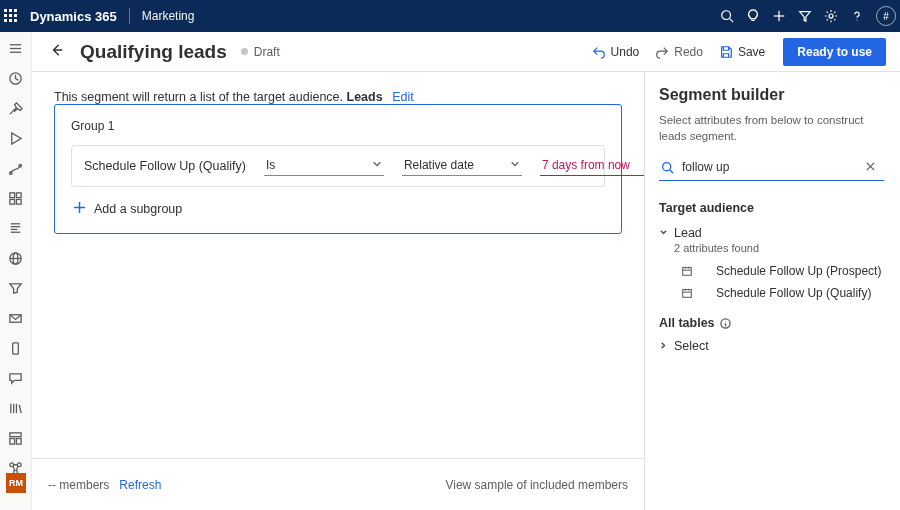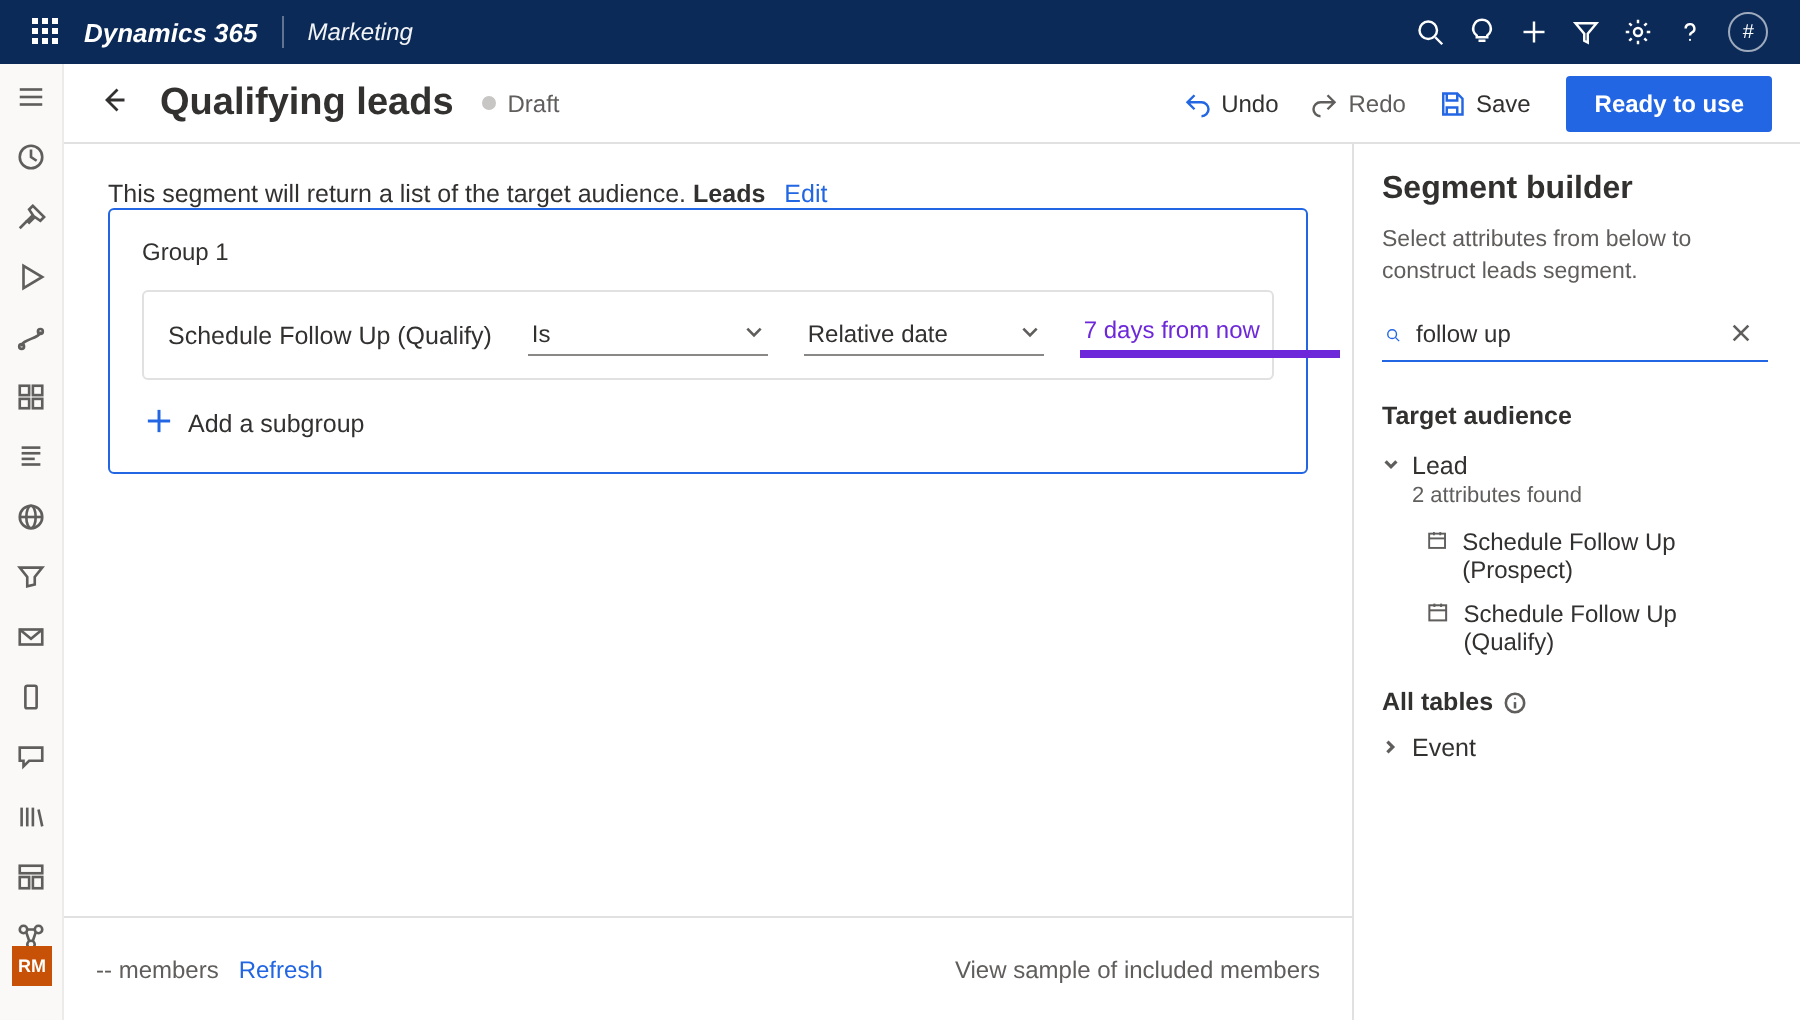--- a/index.html
+++ b/index.html
@@ -10,21 +10,21 @@
     --text:#323130;
     --muted:#605e5c;
     --pale:#f8f8f8;
     --focus:#2266e3;
   }
   *{box-sizing:border-box;font-family:"Segoe UI",Arial,sans-serif;}
   html,body{margin:0;padding:0;height:100%;}
   body{width:900px;height:510px;overflow:hidden;color:var(--text);font-size:13px;background:#fff;}
 
   
-  .brandbar{height:32px;background:var(--brand);color:#fff;display:flex;align-items:center;padding:0 16px;font-style:italic;}
+  .brandbar{height:32px;background:var(--brand);color:#fff;display:flex;align-items:center;padding:0 4px;}
   .brandbar .waffle{width:14px;height:14px;margin-right:12px;display:grid;grid-template-columns:repeat(3,3px);grid-template-rows:repeat(3,3px);gap:2px;}
   .brandbar .waffle span{background:#fff;}
   .brandbar .title{font-weight:600;font-size:13px;}
   .brandbar .sep{width:1px;height:16px;background:rgba(255,255,255,.35);margin:0 12px;}
   .brandbar .module{font-size:12px;opacity:.95;}
   .brandbar .spacer{flex:1;}
   .brandbar .ticon{width:26px;height:32px;display:flex;align-items:center;justify-content:center;cursor:pointer;}
   .brandbar .ticon svg{width:14px;height:14px;stroke:#fff;fill:none;stroke-width:1.4;}
   .brandbar .avatar{width:20px;height:20px;border:1px solid rgba(255,255,255,.6);border-radius:50%;display:flex;align-items:center;justify-content:center;font-size:10px;margin-left:6px;}
 
@@ -63,42 +63,42 @@
   .intro .bold{font-weight:600;}
   .intro .edit{color:var(--blue);margin-left:6px;cursor:pointer;}
 
   .group-card{border:1px solid var(--focus);border-radius:3px;padding:14px 16px 16px;background:#fff;}
   .group-title{font-size:12px;color:#323130;margin-bottom:12px;}
   .row{border:1px solid var(--border);border-radius:3px;padding:10px 12px;display:flex;align-items:center;gap:18px;}
   .attr{font-size:12.5px;color:#323130;white-space:nowrap;}
   .sel{flex:0 0 130px;border-bottom:1px solid #8a8886;display:flex;align-items:flex-start;justify-content:space-between;padding:2px 2px 3px 2px;font-size:12px;color:#323130;cursor:pointer;}
   .sel.wide{flex:0 0 120px;}
   .sel .chev svg{width:10px;height:10px;stroke:#605e5c;fill:none;stroke-width:1.6;}
-  .val{flex:0 0 130px;border-bottom:4px solid #6d28d9;padding:2px 2px 3px 2px;font-size:12px;color:#6d28d9;}
+  .val{flex:0 0 130px;border-bottom:1px solid #6d28d9;padding:2px 2px 3px 2px;font-size:12px;color:#be185d;}
   .add-sub{display:flex;align-items:center;gap:8px;margin-top:14px;color:#323130;font-size:12.5px;cursor:pointer;padding-left:2px;}
   .add-sub .plus svg{width:13px;height:13px;stroke:#2266e3;fill:none;stroke-width:1.6;}
 
   
   .footbar{height:52px;border-top:1px solid var(--border);display:flex;align-items:center;padding:0 16px;font-size:12px;color:var(--muted);}
   .footbar .refresh{color:var(--blue);margin-left:10px;cursor:pointer;}
   .footbar .spacer{flex:1;}
 
   
-  .panel{width:224px;border-left:1px solid var(--border);padding:14px 16px 0 14px;display:flex;flex-direction:column;}
+  .panel{width:256px;border-left:1px solid var(--border);padding:14px 16px 0 14px;display:flex;flex-direction:column;}
   .panel h2{font-size:16px;font-weight:600;margin:0 0 8px 0;}
   .panel .desc{font-size:11.5px;color:var(--muted);line-height:1.4;margin-bottom:12px;}
   .search{display:flex;align-items:center;border-bottom:1px solid var(--blue);padding:3px 2px 5px 2px;margin-bottom:14px;}
   .search svg{width:13px;height:13px;stroke:var(--blue);fill:none;stroke-width:1.6;margin-right:6px;}
   .search input{border:none;outline:none;flex:1;font-size:12px;color:#323130;background:transparent;}
   .search .clear svg{width:11px;height:11px;stroke:#605e5c;fill:none;stroke-width:1.4;}
   .sect-hdr{font-size:12.5px;font-weight:600;margin:6px 0 8px 0;}
   .tree-row{display:flex;align-items:center;gap:6px;font-size:12.5px;padding:3px 0;cursor:pointer;}
   .tree-row .chev svg{width:9px;height:9px;stroke:#605e5c;fill:none;stroke-width:1.8;}
   .tree-sub{font-size:11px;color:var(--muted);padding-left:15px;margin-top:-1px;margin-bottom:6px;}
-  .tree-leaf{display:flex;gap:7px;padding:4px 0 4px 22px;font-size:12px;cursor:pointer;}
+  .tree-leaf{display:flex;align-items:center;gap:23px;padding:4px 0 4px 22px;font-size:12px;cursor:pointer;}
   .tree-leaf svg{width:12px;height:12px;stroke:#605e5c;fill:none;stroke-width:1.2;}
   .sect-hdr2{display:flex;align-items:center;gap:5px;font-size:12.5px;font-weight:600;margin:12px 0 6px 0;}
   .sect-hdr2 svg{width:11px;height:11px;stroke:#605e5c;fill:none;stroke-width:1.4;}
 </style>
 </head>
 <body>
 
 <div class="brandbar">
   <div class="waffle">
     <span></span>
@@ -380,18 +380,18 @@
           <svg viewBox="0 0 12 12">
               <circle cx="6" cy="6" r="5"></circle>
               <line x1="6" y1="5.5" x2="6" y2="9"></line>
               <circle cx="6" cy="3.5" r=".5" fill="#605e5c" stroke="none"></circle>
             </svg>
         </div>
         <div class="tree-row">
           <span class="chev"><svg viewBox="0 0 10 10">
                 <path d="M3 2l3 3-3 3"></path>
               </svg></span>
-          <span>Event</span>
+          <span>Select</span>
         </div>
       </div>
     </div>
   </div>
 </div>
 
 </body></html>

